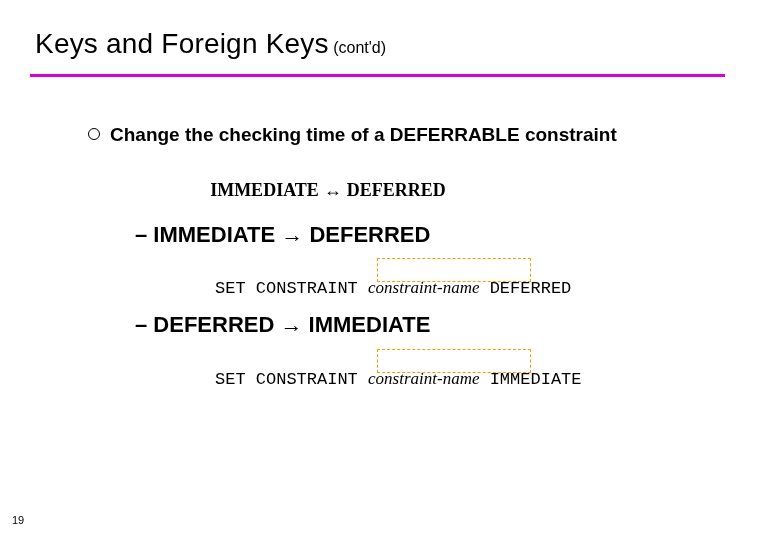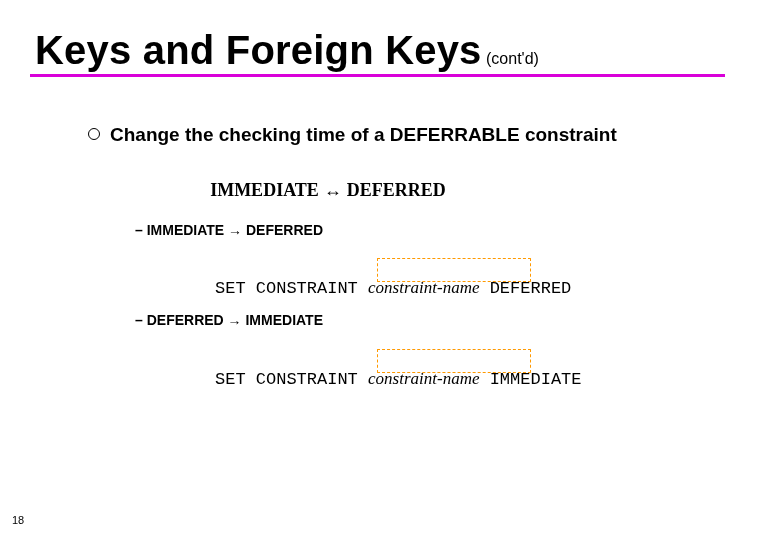--- a/index.html
+++ b/index.html
@@ -17,22 +17,22 @@
     width: 780px;
     height: 540px;
     position: relative;
   }
   .title-area {
     position: absolute;
     left: 35px;
     top: 28px;
   }
   .title-main {
-    font-size: 40px;
-    font-weight: bold;
+    font-size: 28px;
+    font-weight: normal;
     letter-spacing: 0.2px;
   }
   .title-suffix {
     font-size: 16px;
     font-weight: normal;
   }
   .hr {
     position: absolute;
     left: 30px;
     top: 74px;
@@ -62,21 +62,21 @@
     top: 180px;
     text-align: center;
     font-size: 18px;
     font-family: "Times New Roman", serif;
     font-weight: bold;
   }
   .arrow { font-family: Arial, sans-serif; font-weight: normal; }
   .sub {
     position: absolute;
     font-family: Arial, sans-serif;
-    font-size: 14px;
+    font-size: 22px;
     font-weight: bold;
   }
   .sub1 { left: 135px; top: 222px; }
   .sub2 { left: 135px; top: 312px; }
   .mono-line {
     position: absolute;
     font-family: "Courier New", monospace;
     font-size: 17px;
     white-space: pre;
     margin-top: 14px;
@@ -146,14 +146,14 @@
   <div class="mono-line mono1"><span>SET CONSTRAINT </span><span class="cname">constraint-name</span><span> DEFERRED</span></div>
 
   <div class="sub sub2">
     <span>– </span><span>DEFERRED</span><span class="arrow"> → </span><span>IMMEDIATE</span>
   </div>
 
   <div class="dashbox db2"></div>
   <div class="mono-line mono2"><span>SET CONSTRAINT </span><span class="cname">constraint-name</span><span> IMMEDIATE</span></div>
 
 
-  <div class="pagenum">18</div>
+  <div class="pagenum">19</div>
 </div>
 
 </body></html>

